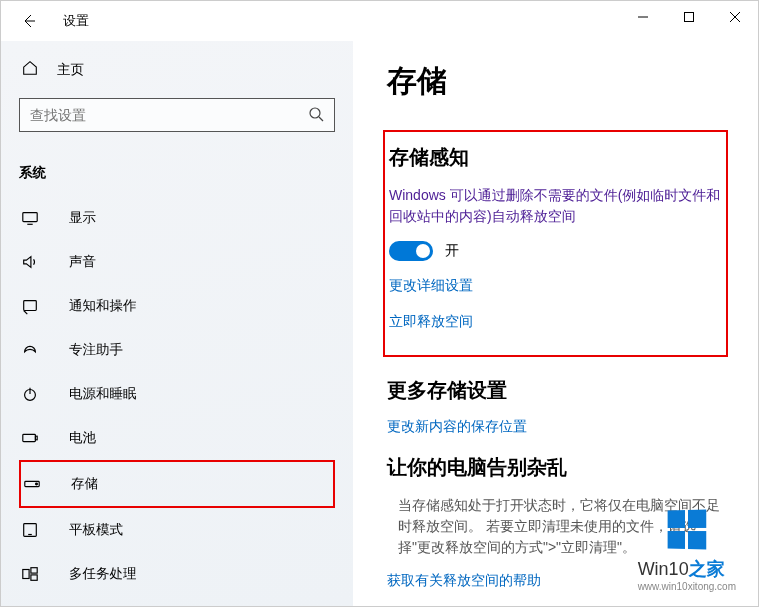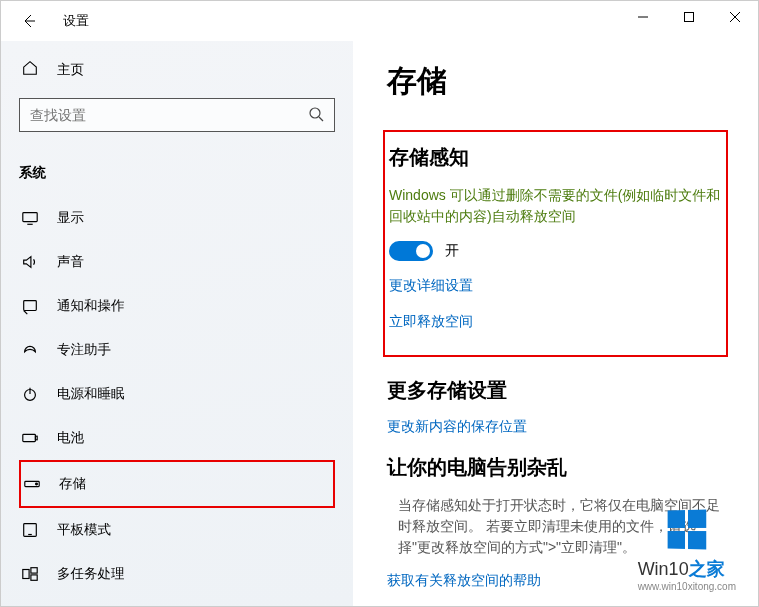--- a/index.html
+++ b/index.html
@@ -85,21 +85,21 @@
       margin-top: 32px;
       font-size: 13.5px;
       font-weight: bold;
     }
     .nav {
       margin-top: 14px;
     }
     .nav-item {
       display: flex;
       align-items: center;
-      gap: 18px;
+      gap: 30px;
       padding: 13px 2px;
       cursor: pointer;
       font-size: 13.5px;
       color: #000;
       font-family: Liberation Mono, monospace;
     }
     .nav-item .icon {
       width: 18px; height: 18px;
       display: flex; align-items: center; justify-content: center;
     }
@@ -125,21 +125,21 @@
       margin-right: -4px;
     }
     .section-title {
       font-size: 20px;
       font-weight: 600;
       margin: 12px 0 14px 4px;
     }
     .section-title.out { margin-left: 0; }
     .desc {
       font-size: 14px;
-      color: #4d7c0f;
+      color: #4c1d95;
       line-height: 1.5;
       margin: 0 4px 14px 4px;
     }
     .desc.out { margin-left: 11px; color: #555;}
     .toggle-row {
       display: flex;
       align-items: center;
       gap: 12px;
       margin: 0 0 16px 4px;
     }

